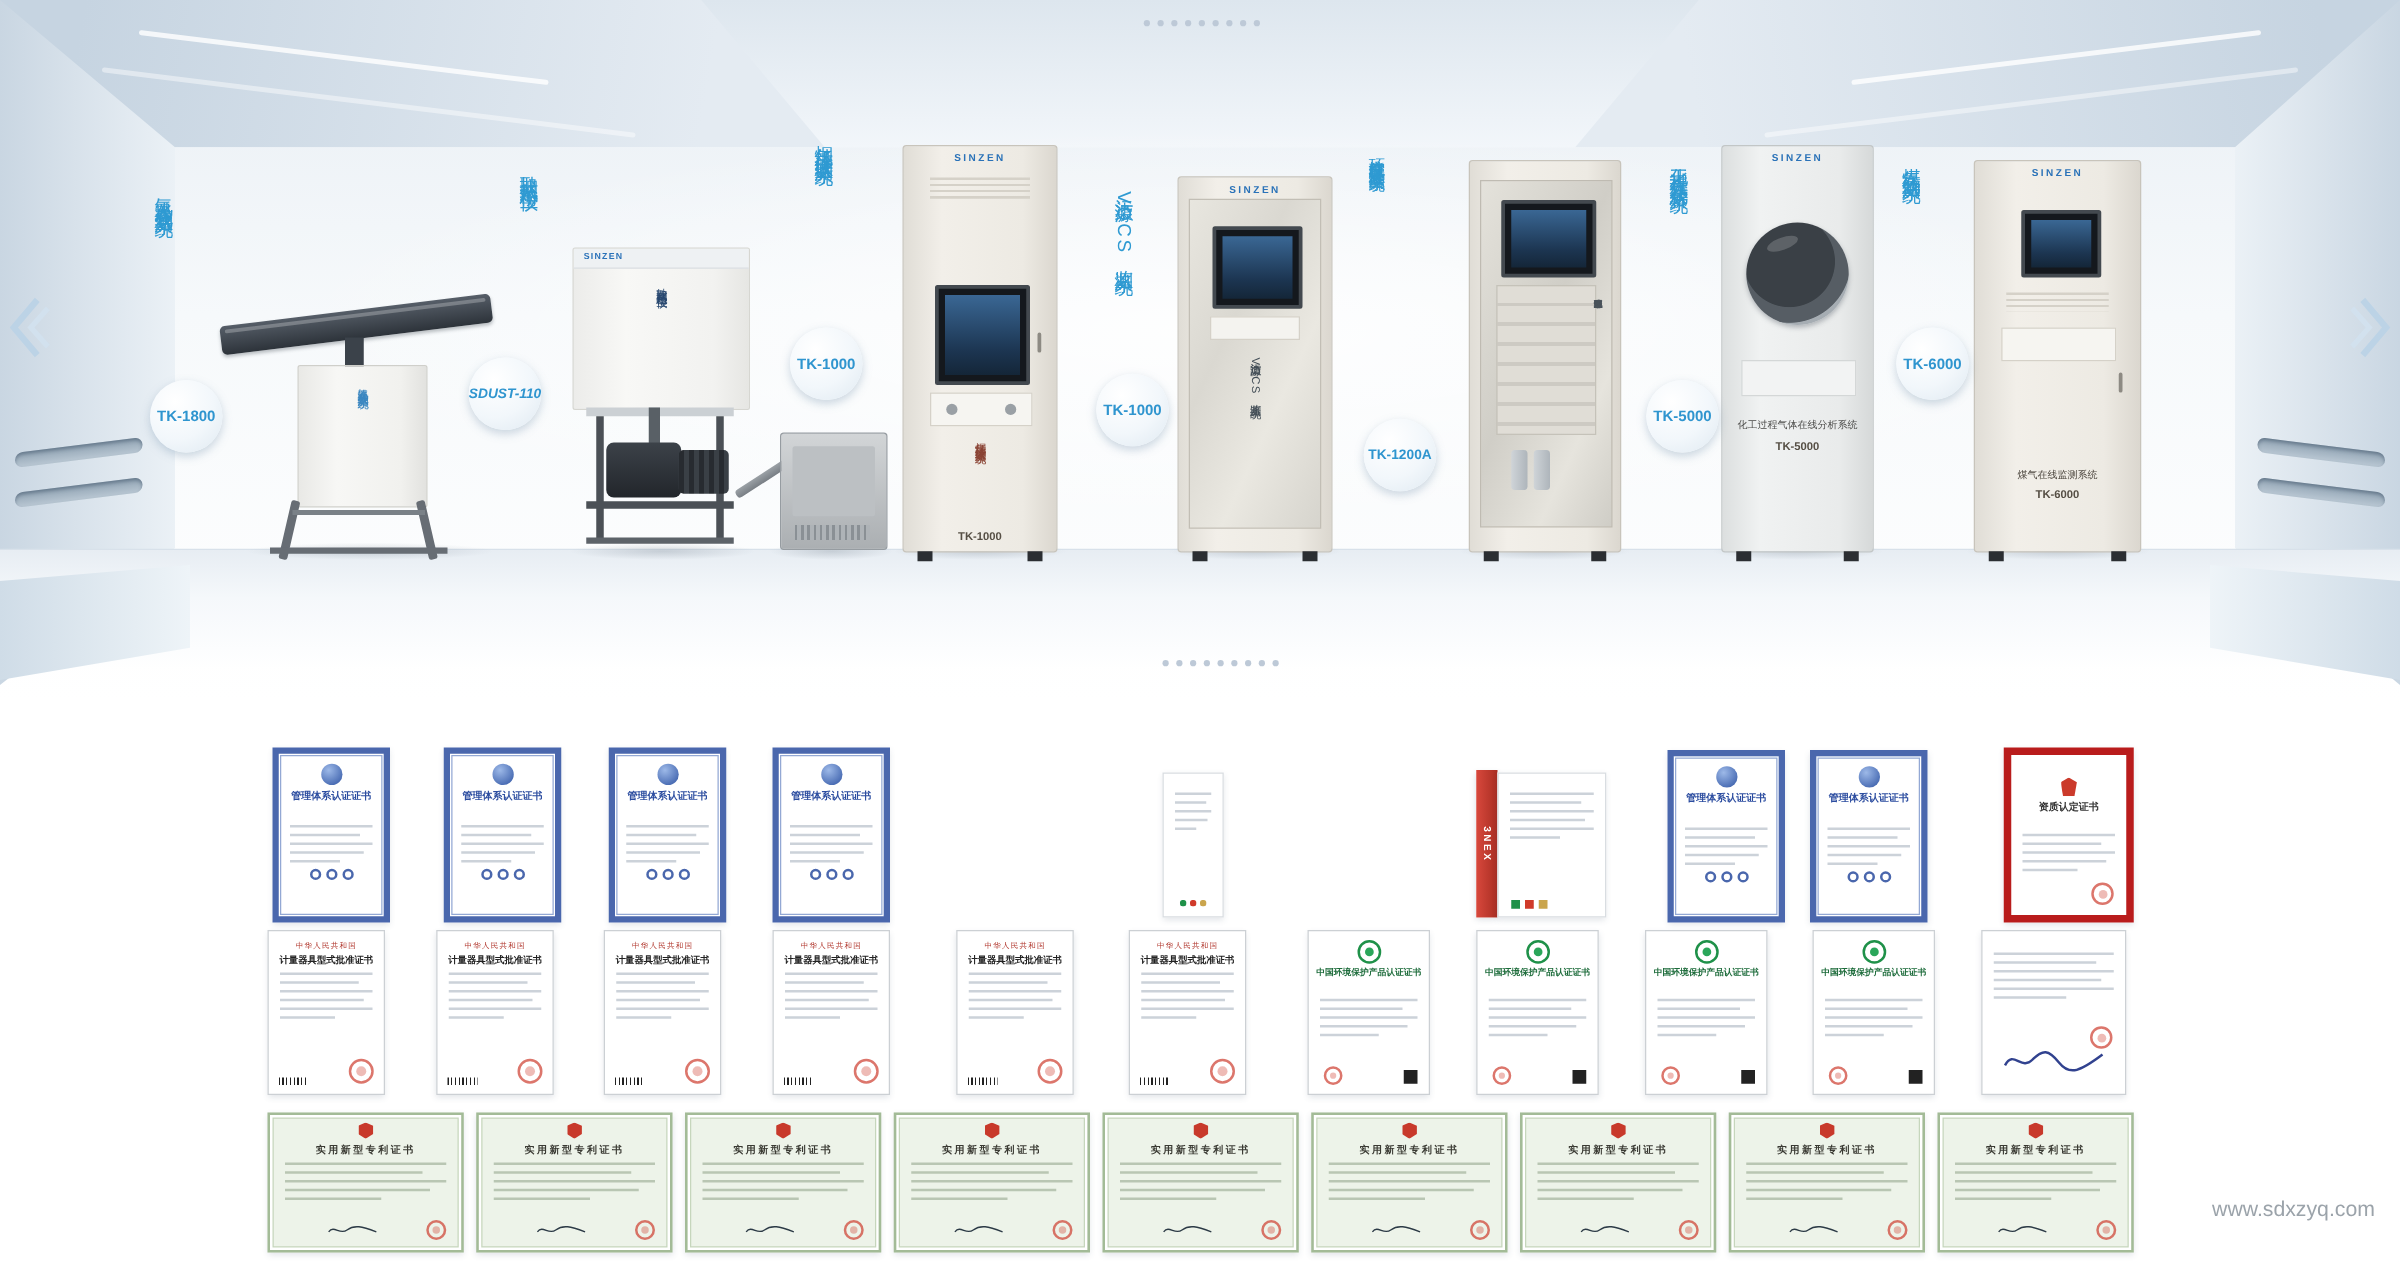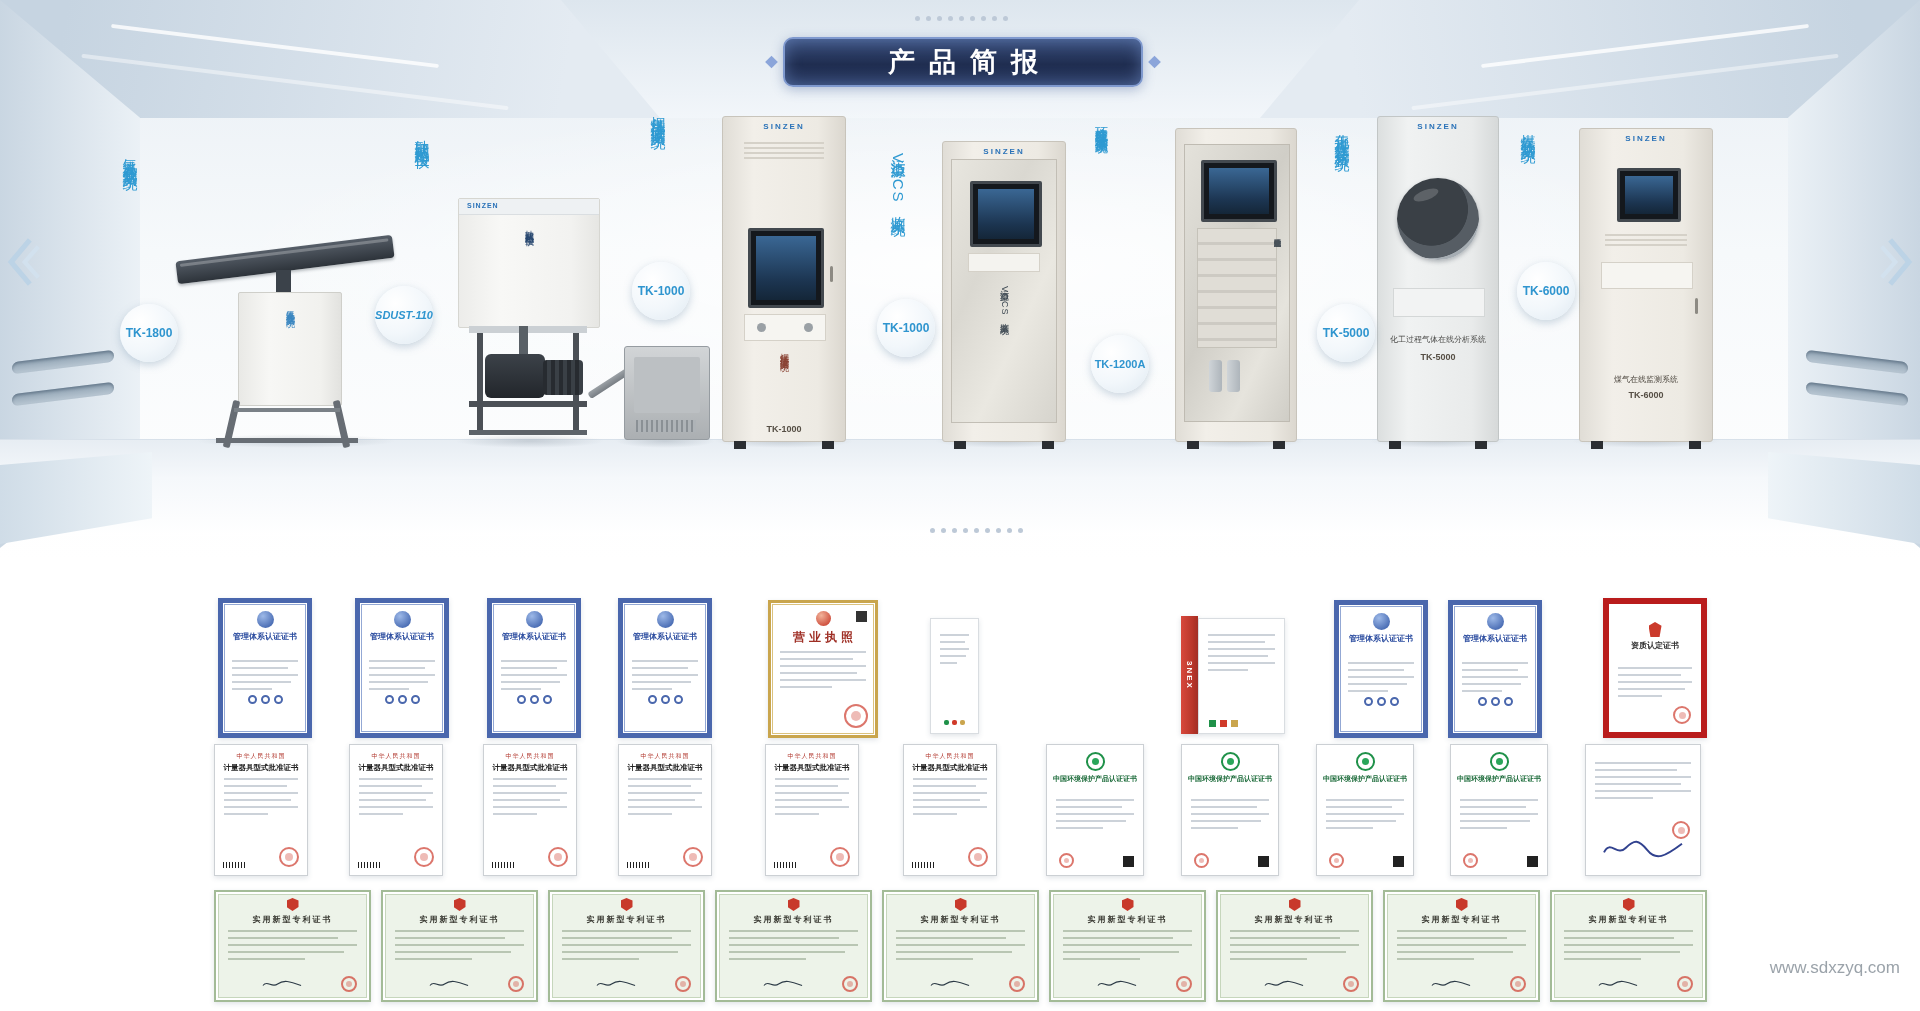--- a/index.html
+++ b/index.html
@@ -318,23 +318,20 @@
       <i></i>
       <i></i>
       <i></i>
       <i></i>
       <i></i>
       <i></i>
       <i></i>
       <i></i>
       <i></i>
     </div>
-  <div class="banner banner-1">
-    <span>产品简报</span>
-  </div>
   <div class="dots dots-2">
       <i></i>
       <i></i>
       <i></i>
       <i></i>
       <i></i>
       <i></i>
       <i></i>
       <i></i>
       <i></i>
@@ -516,34 +513,20 @@
           <i></i>
           <i></i>
           <i></i>
         </div>
         <div class="cb-iaf">
           <i></i>
           <i></i>
           <i></i>
         </div>
       </div>
-      <div class="cert license" style="left: 768px; top: 600px; width: 110px; height: 138px;">
-        <div class="cl-emblem"></div>
-        <div class="cl-title">营业执照</div>
-        <div class="cl-qr"></div>
-        <div class="c-lines">
-          <i></i>
-          <i></i>
-          <i></i>
-          <i></i>
-          <i></i>
-          <i></i>
-        </div>
-        <div class="stamp st-lic"></div>
-      </div>
       <div class="cert mini" style="left: 930px; top: 618px; width: 49px; height: 116px;">
         <div class="c-lines">
           <i></i>
           <i></i>
           <i></i>
           <i></i>
           <i></i>
         </div>
         <div class="cm-dots">
           <i></i>

